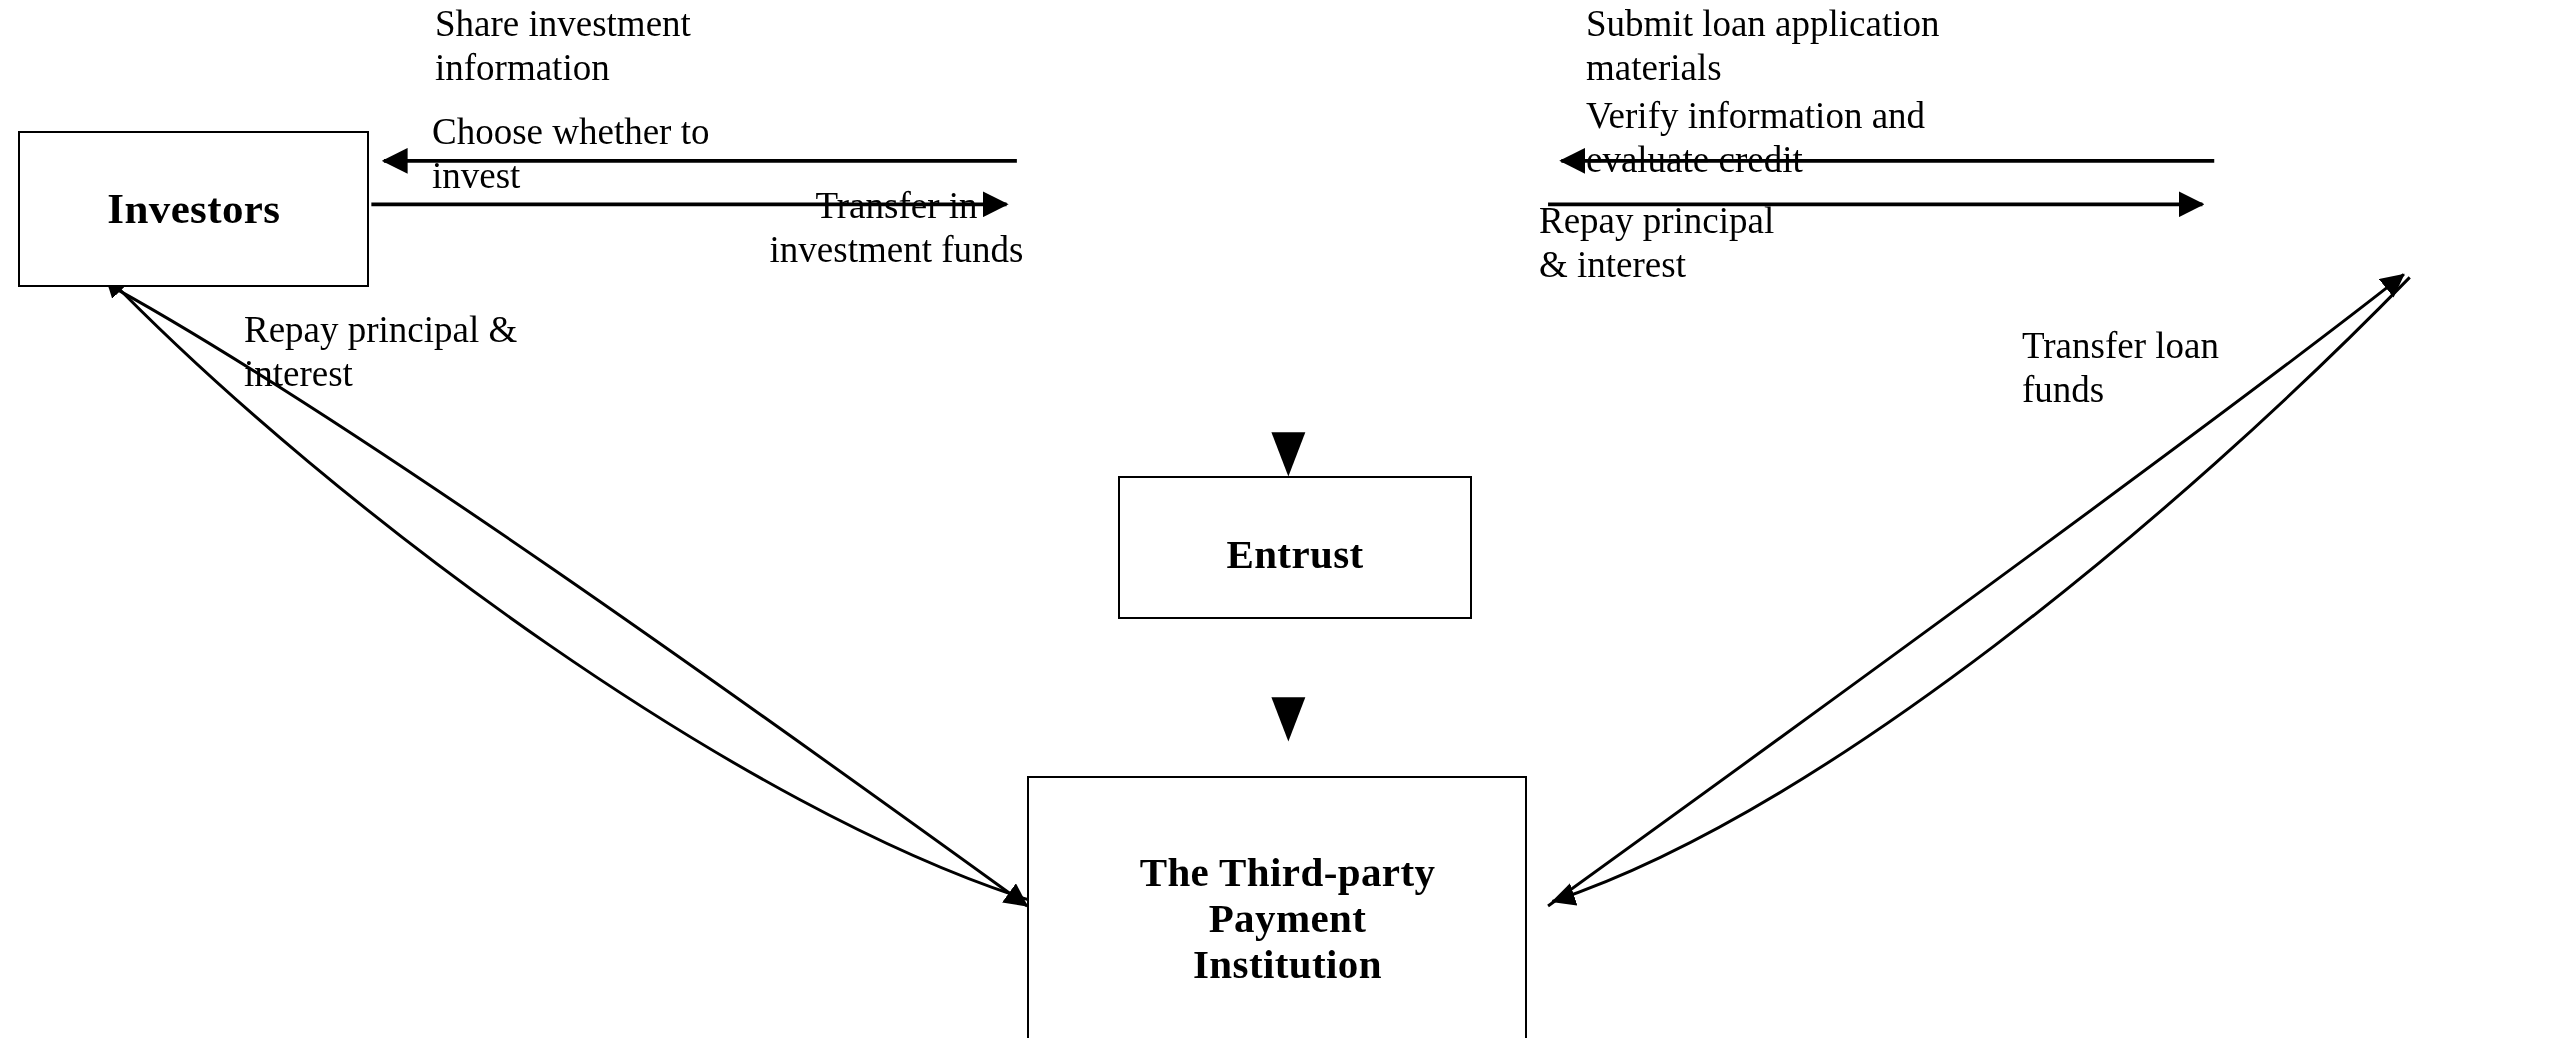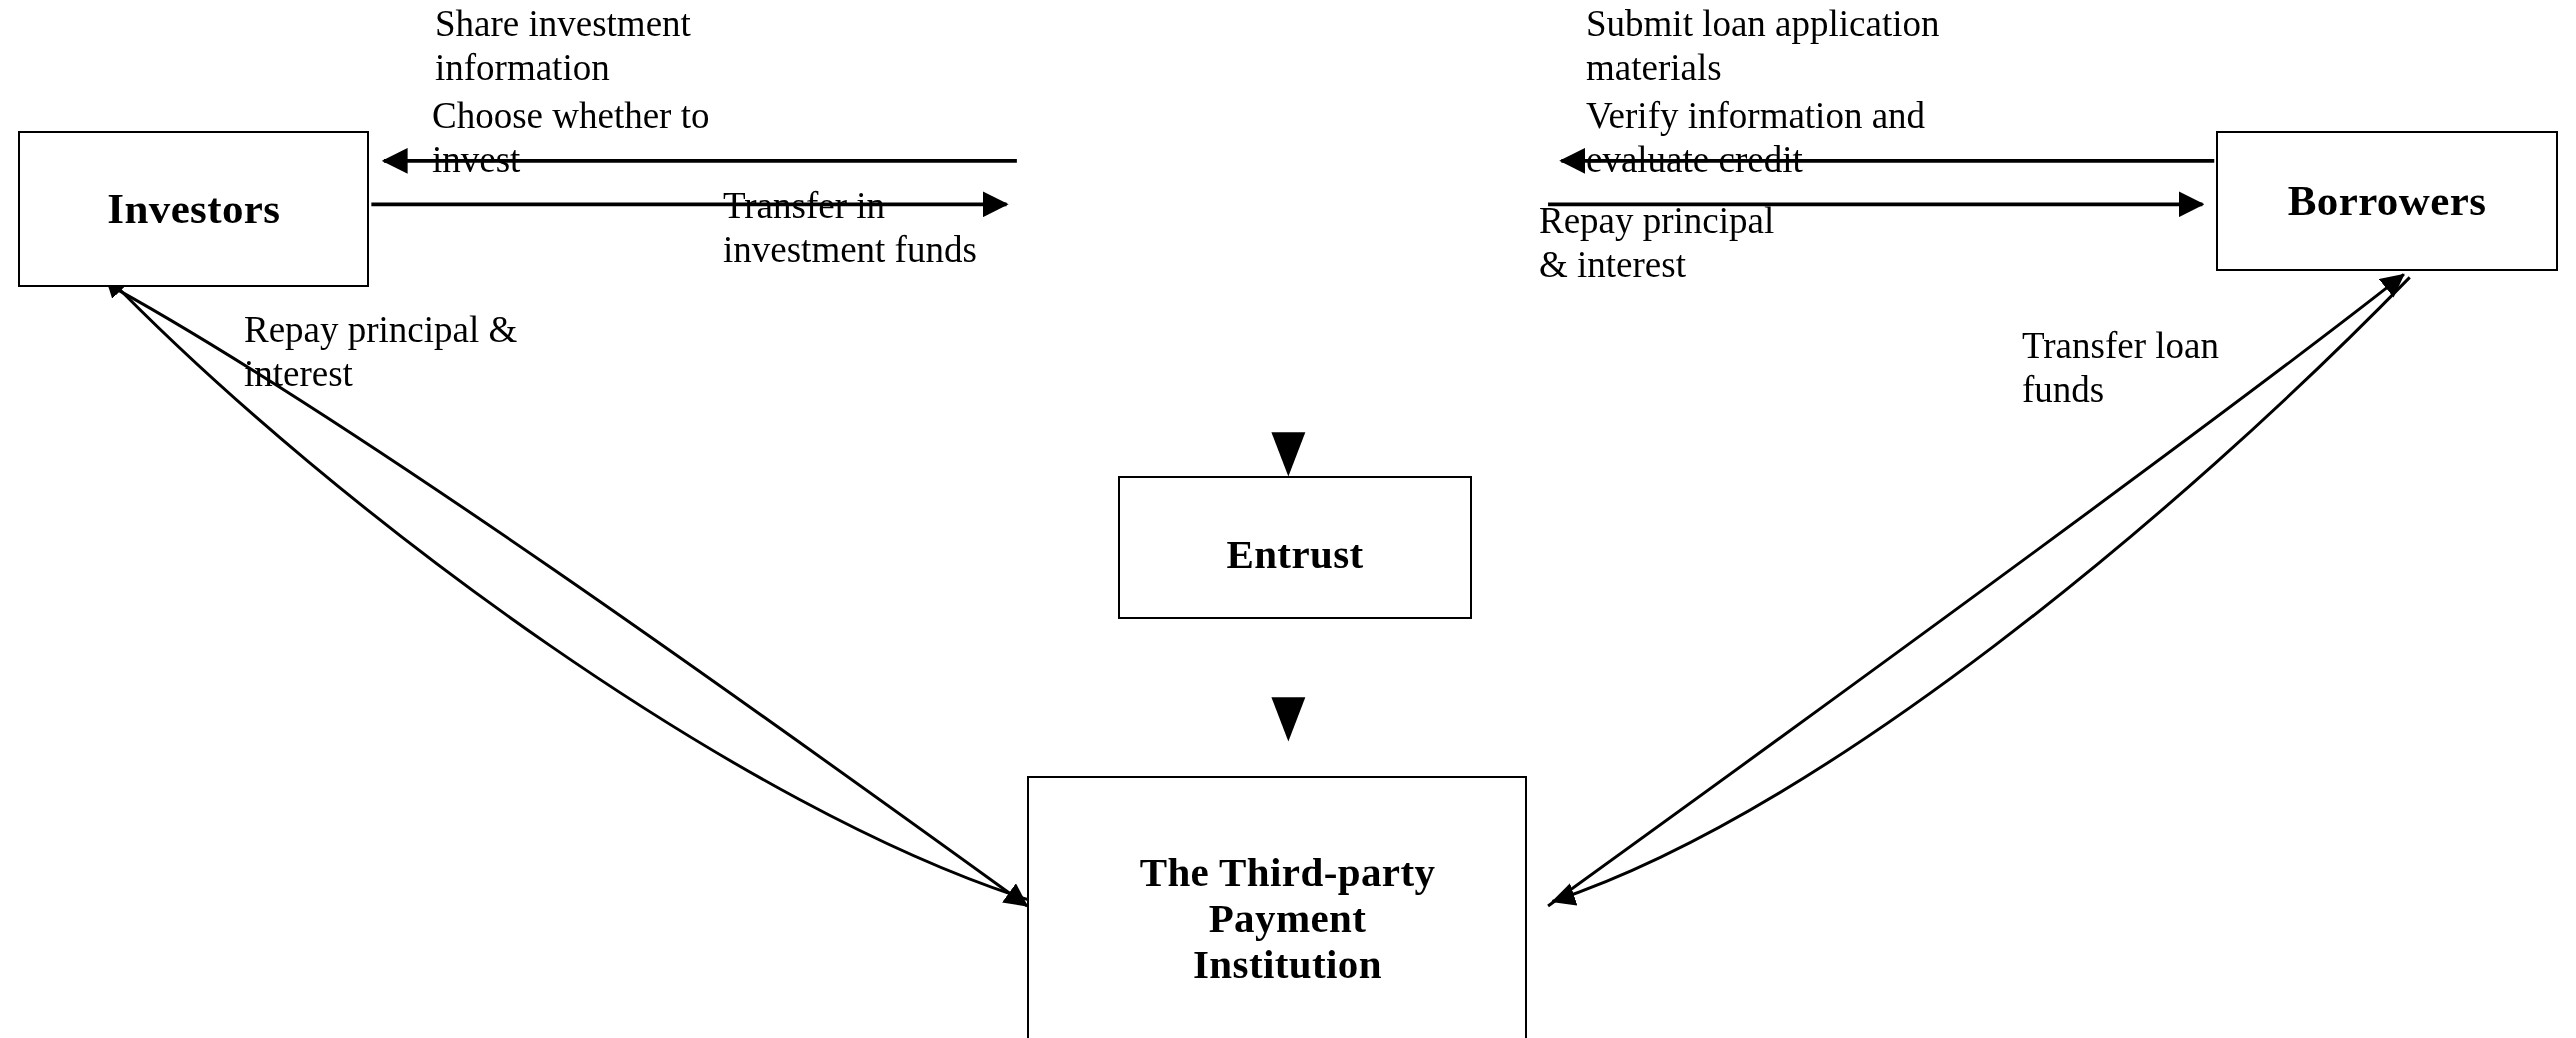--- a/index.html
+++ b/index.html
@@ -45,24 +45,24 @@
 
   .edge-label {
     position: absolute;
     color: #000000;
     font-size: 37px;
     line-height: 1.2;
     white-space: pre-line;
     font-weight: normal;
   }
   #lbl-share-investment-information { left: 435px;  top: 1.5px;    width: 450px; }
-  #lbl-choose-whether-to-invest     { left: 432px;  top: 94px;  width: 457px; }
+  #lbl-choose-whether-to-invest     { left: 432px;  top: 110px;  width: 457px; }
   #lbl-submit-loan-application      { left: 1586px; top: 1.5px;    width: 472px; }
   #lbl-verify-information           { left: 1586px; top: 94px;  width: 472px; }
-  #lbl-transfer-in-investment-funds { left: 723px;  top: 183px;  width: 347px; }
+  #lbl-transfer-in-investment-funds { left: 723px;  top: 183px;  width: 347px; text-align: center; }
   #lbl-repay-principal-interest-left{ left: 244px;  top: 306px;  width: 413px; }
   #lbl-repay-principal-interest-right{left: 1539px; top: 198px;  width: 317px; }
   #lbl-transfer-loan-funds          { left: 2022px; top: 306px;  width: 310px; }
 
   
   #lbl-transfer-in-investment-funds { top: 184px; }
   #lbl-repay-principal-interest-left { top: 308px; }
   #lbl-repay-principal-interest-right { top: 199px; }
   #lbl-transfer-loan-funds { top: 324px; }
 
@@ -108,23 +108,20 @@
     <path d="M 2098 1228 C 2400 1010 3020 560 3258 372" fill="none" stroke="#000000" stroke-width="4" marker-end="url(#arrowThin)"></path>
 
     <path d="M 3266 376 C 2950 700 2470 1100 2104 1222" fill="none" stroke="#000000" stroke-width="4" marker-end="url(#arrowThin)"></path>
   </svg>
 
   <div class="node" id="node-investors">
     <span class="node-label">Investors</span>
   </div>
 
 
-  <div class="node" id="node-borrowers">
-    <span class="node-label">Borrowers</span>
-  </div>
 
   <div class="node" id="node-entrust">
     <span class="node-label">Entrust</span>
   </div>
 
   <div class="node" id="node-thirdparty">
     <span class="node-label" style="white-space: pre-line;">The Third-party
 Payment
 Institution</span>
   </div>

